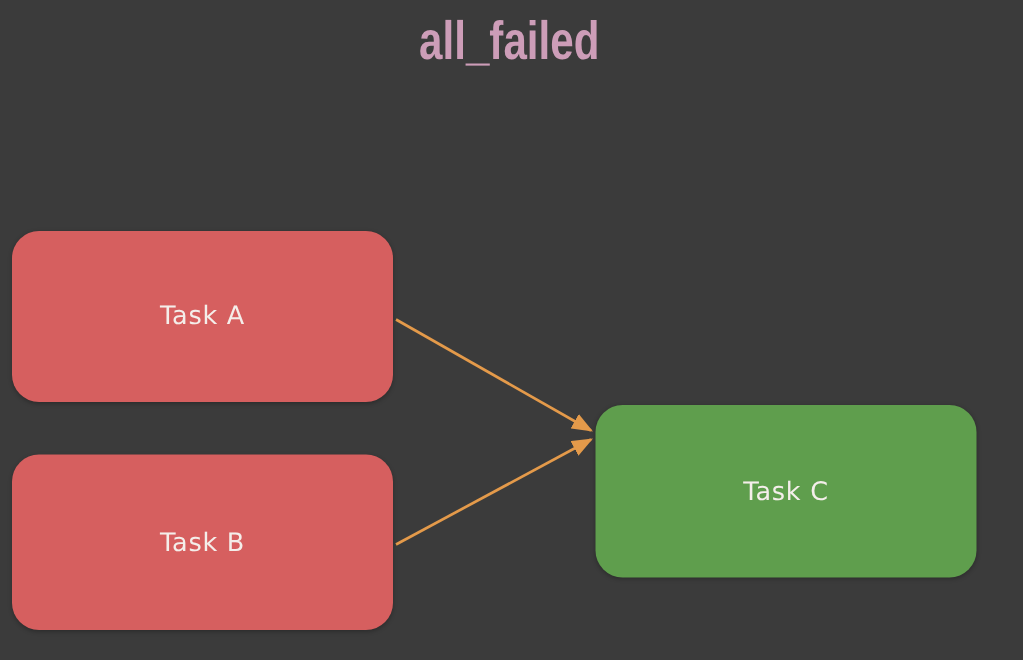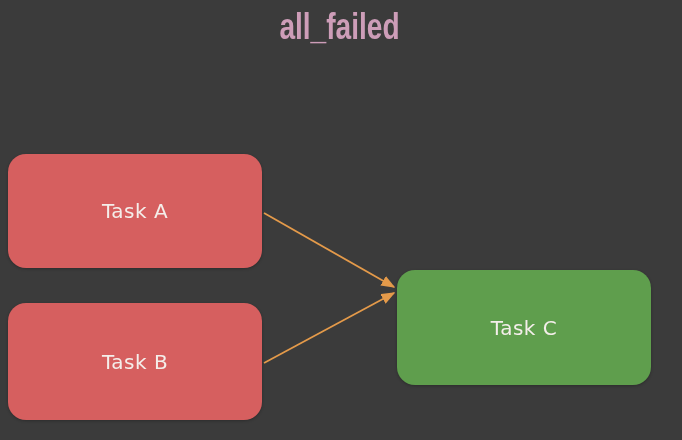--- a/index.html
+++ b/index.html
@@ -35,21 +35,21 @@
     color: var(--title);
     letter-spacing: 0px;
   }
   .node {
     position: absolute;
     border-radius: 18px;
     display: flex;
     align-items: center;
     justify-content: center;
     color: var(--node-text);
-    font-size: 20px;
+    font-size: 17px;
     letter-spacing: 0.5px;
     box-shadow: 0 1px 3px rgba(0,0,0,0.25);
   }
   .node-failed { background: var(--node-failed); }
   .node-success { background: var(--node-success); }
   #node-task-a { left: 8px;   top: 154px; width: 254px; height: 114px; }
   #node-task-b { left: 8px;   top: 303px; width: 254px; height: 117px; text-align: center; }
   #node-task-c { left: 397px; top: 230px; width: 254px; height: 115px; margin-top: 40px; }
   .edges-layer {
     position: absolute;

